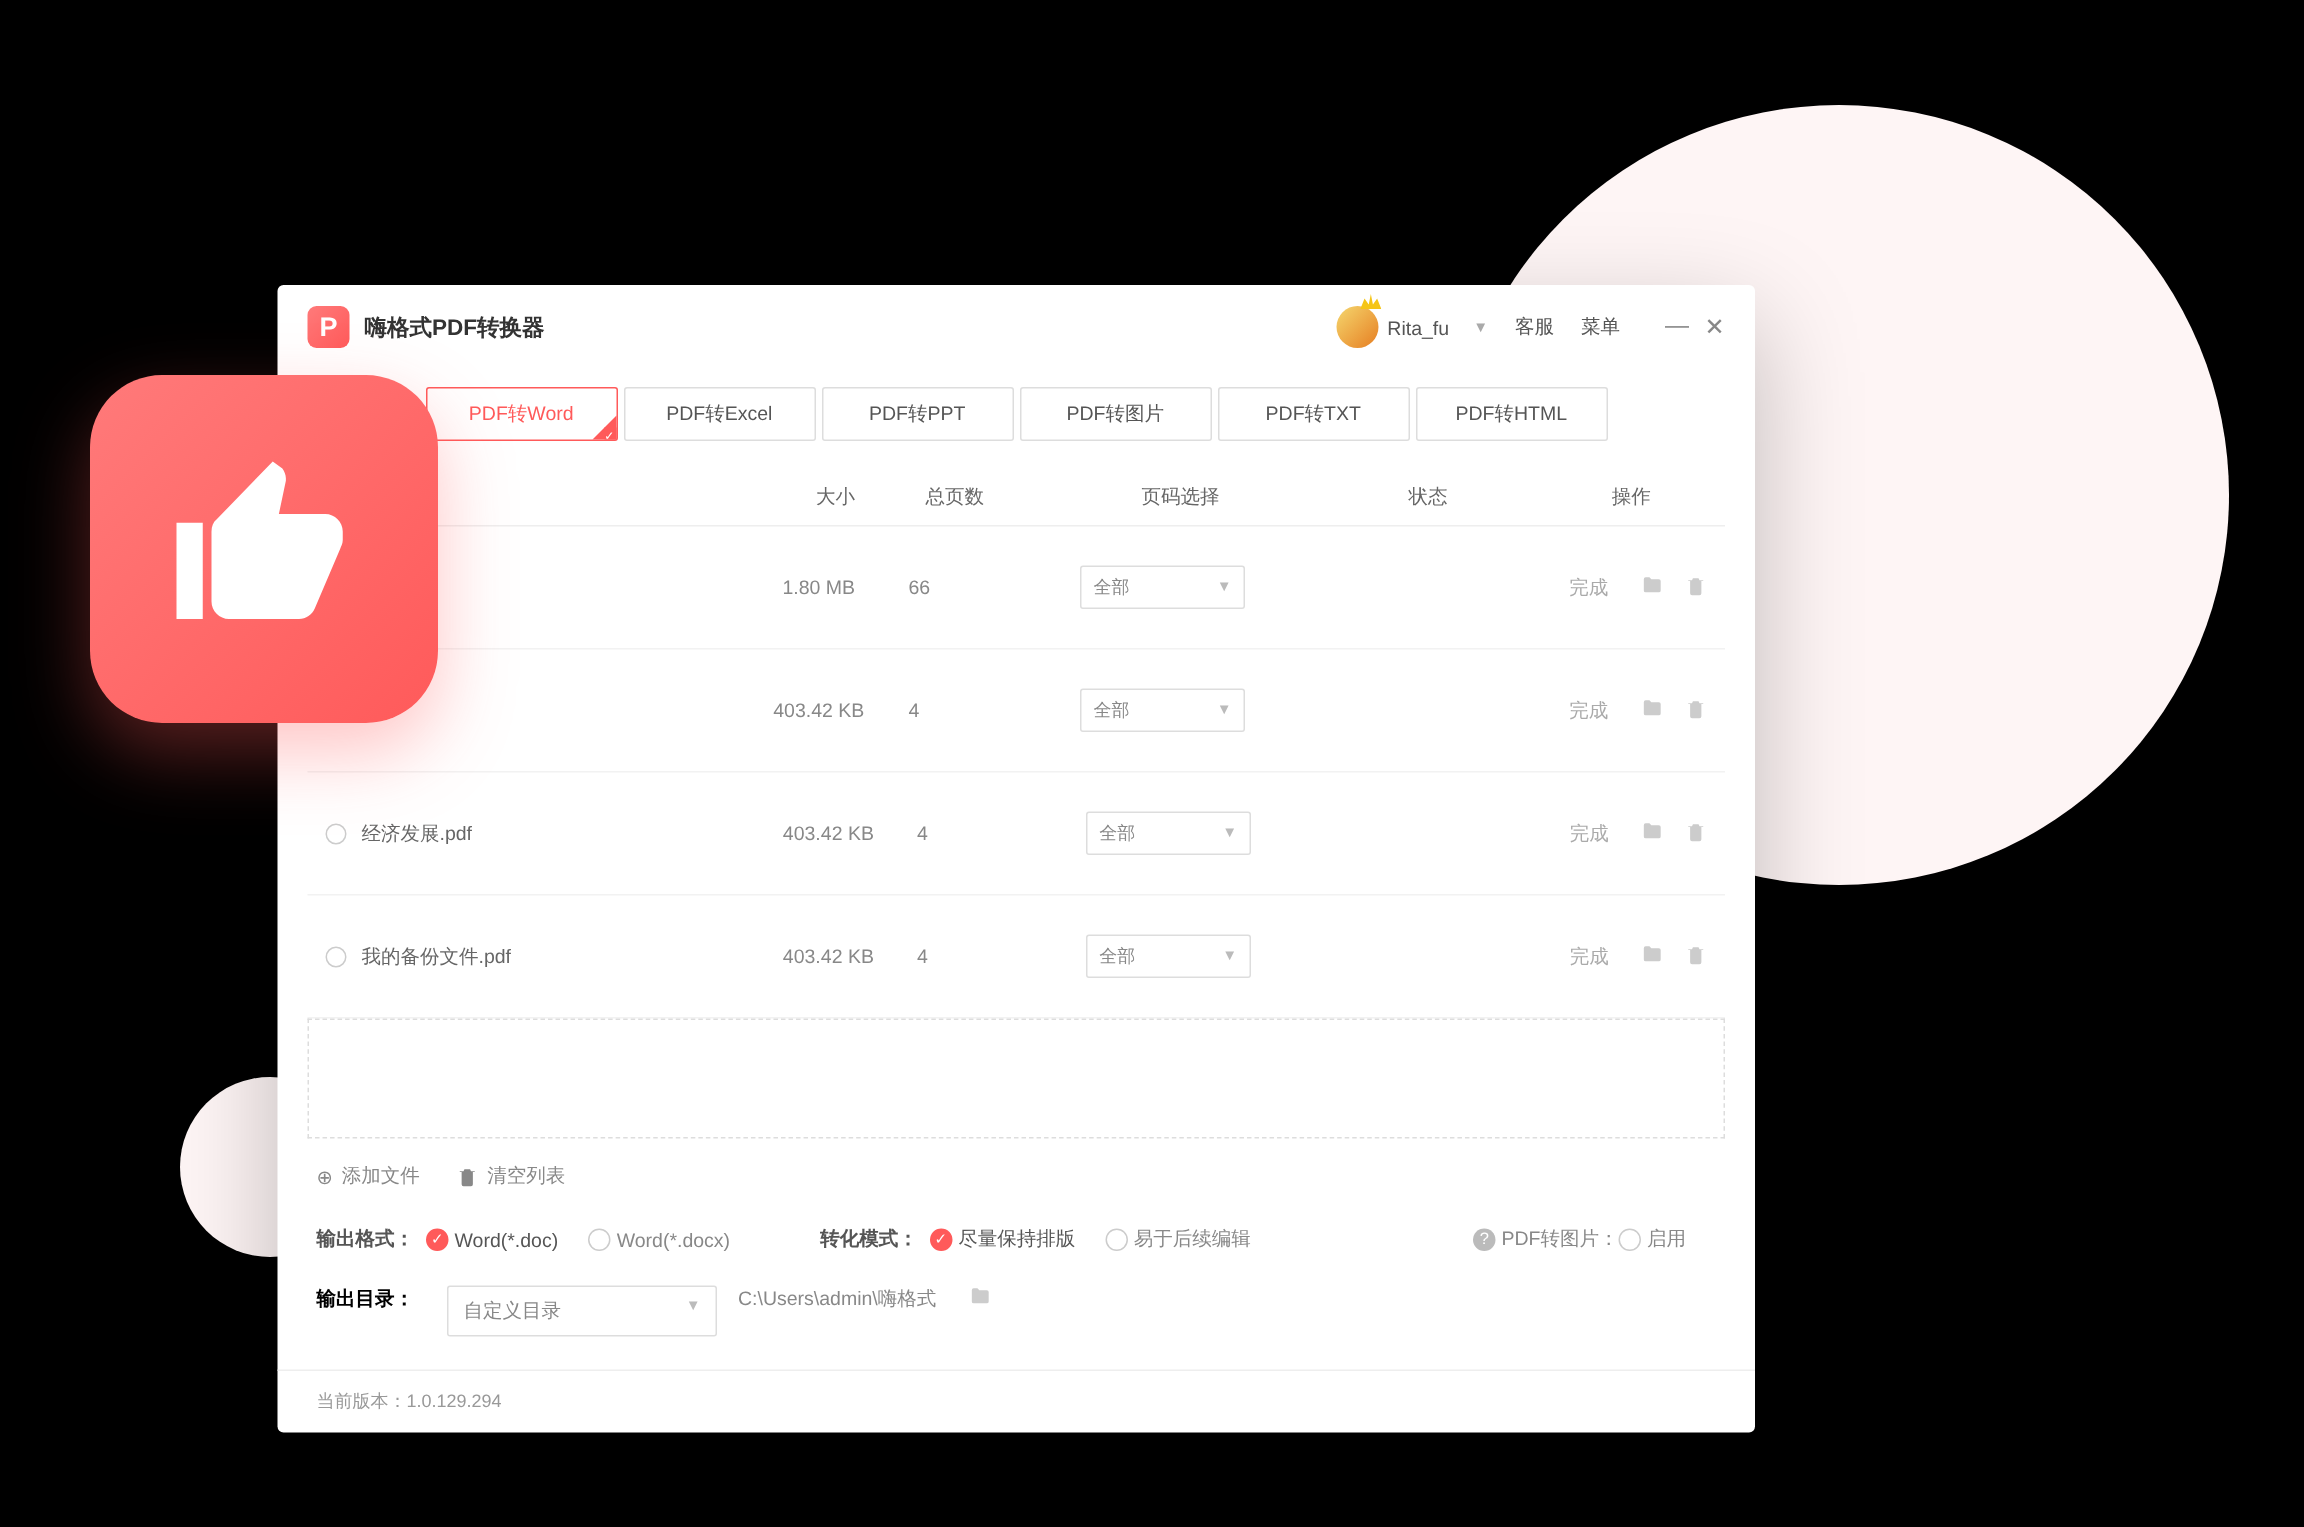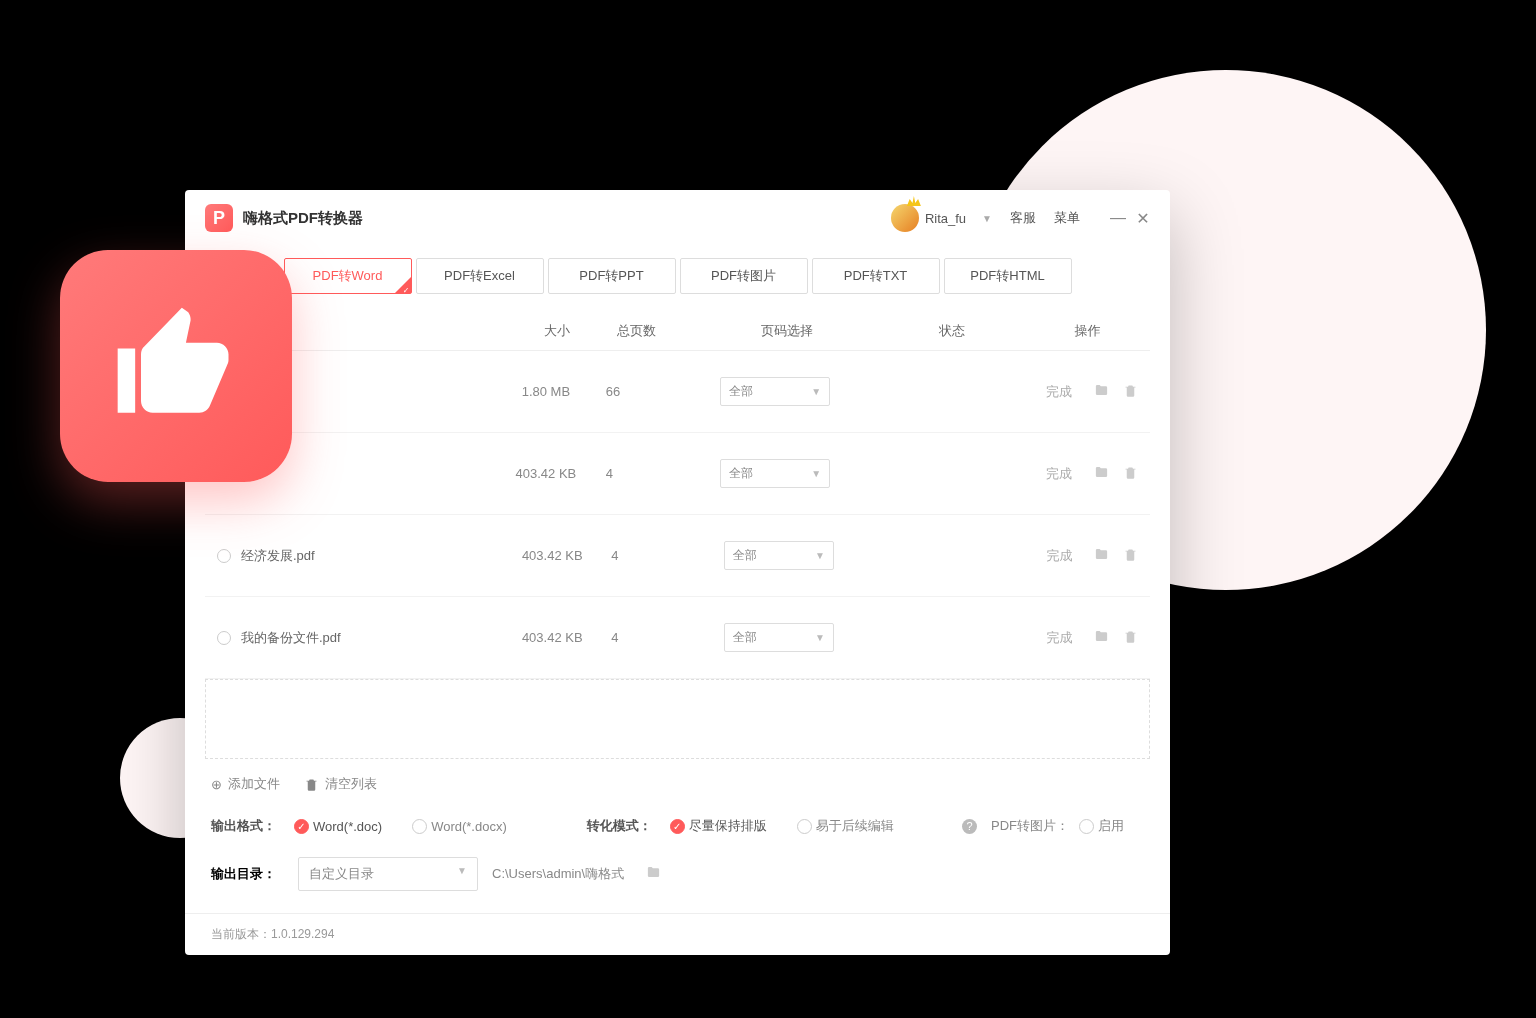--- a/index.html
+++ b/index.html
@@ -36,29 +36,29 @@
 .radio{width:14px;height:14px;border:1px solid #ccc;border-radius:50%;margin-right:10px;flex-shrink:0}
 .fname{width:256px;color:#666;overflow:hidden;white-space:nowrap}
 .select{border:1px solid #ddd;padding:5px 8px;width:110px;display:flex;justify-content:space-between;align-items:center;margin:12px auto;color:#888;font-size:12px;border-radius:2px}
 .progress{width:120px;height:4px;background:#7ed321;border-radius:2px;margin:0 auto}
 .status-txt{color:#aaa}
 .op-icons{display:flex;justify-content:center;gap:14px;color:#ccc}
 .op-icons span{cursor:pointer}
 .empty-zone{border:1px dashed #ddd;margin:0 20px;height:80px}
 .list-actions{display:flex;gap:24px;padding:16px 26px;font-size:13px;color:#888}
 .list-actions div{display:flex;align-items:center;gap:6px;cursor:pointer}
-.opts-row{display:flex;align-items:center;padding:8px 26px;font-size:13px;color:#555;gap:10px}
+.opts-row{display:flex;align-items:center;padding:8px 26px;font-size:13px;color:#555;}
 .opts-label{font-weight:600;margin-right:8px}
 .rb{width:15px;height:15px;border-radius:50%;border:1px solid #ccc;display:inline-flex;align-items:center;justify-content:center;margin-right:4px}
 .rb.checked{border-color:#ff5a5a;background:#ff5a5a}
 .rb.checked::after{content:"✓";color:#fff;font-size:10px}
 .opt-item{display:flex;align-items:center;margin-right:20px;color:#888}
 .opt-item.sel{color:#555}
 .qmark{width:15px;height:15px;border-radius:50%;background:#bbb;color:#fff;font-size:11px;display:inline-flex;align-items:center;justify-content:center;margin-right:4px}
-.output-row{display:flex;align-items:center;padding:14px 26px 22px;gap:14px;font-size:13px}
+.output-row{display:flex;padding:14px 26px 22px;gap:14px;font-size:13px}
 .dir-select{border:1px solid #ddd;padding:7px 10px;width:180px;display:flex;justify-content:space-between;color:#888;border-radius:2px}
 .path{color:#888}
 .folder-ico{color:#ccc;margin-left:8px}
 .start-btn{margin-left:auto;background:#ff5a5a;color:#fff;padding:14px 48px;font-size:15px;cursor:pointer;border-radius:2px}
 .footer{border-top:1px solid #eee;padding:12px 26px;font-size:12px;color:#999}
 .trow:first-of-type .radio,.trow:first-of-type .fname{}
 .first-row .fname{width:270px;padding-left:0}
 svg.ico{width:15px;height:15px;fill:currentColor}
 </style>
 </head>

